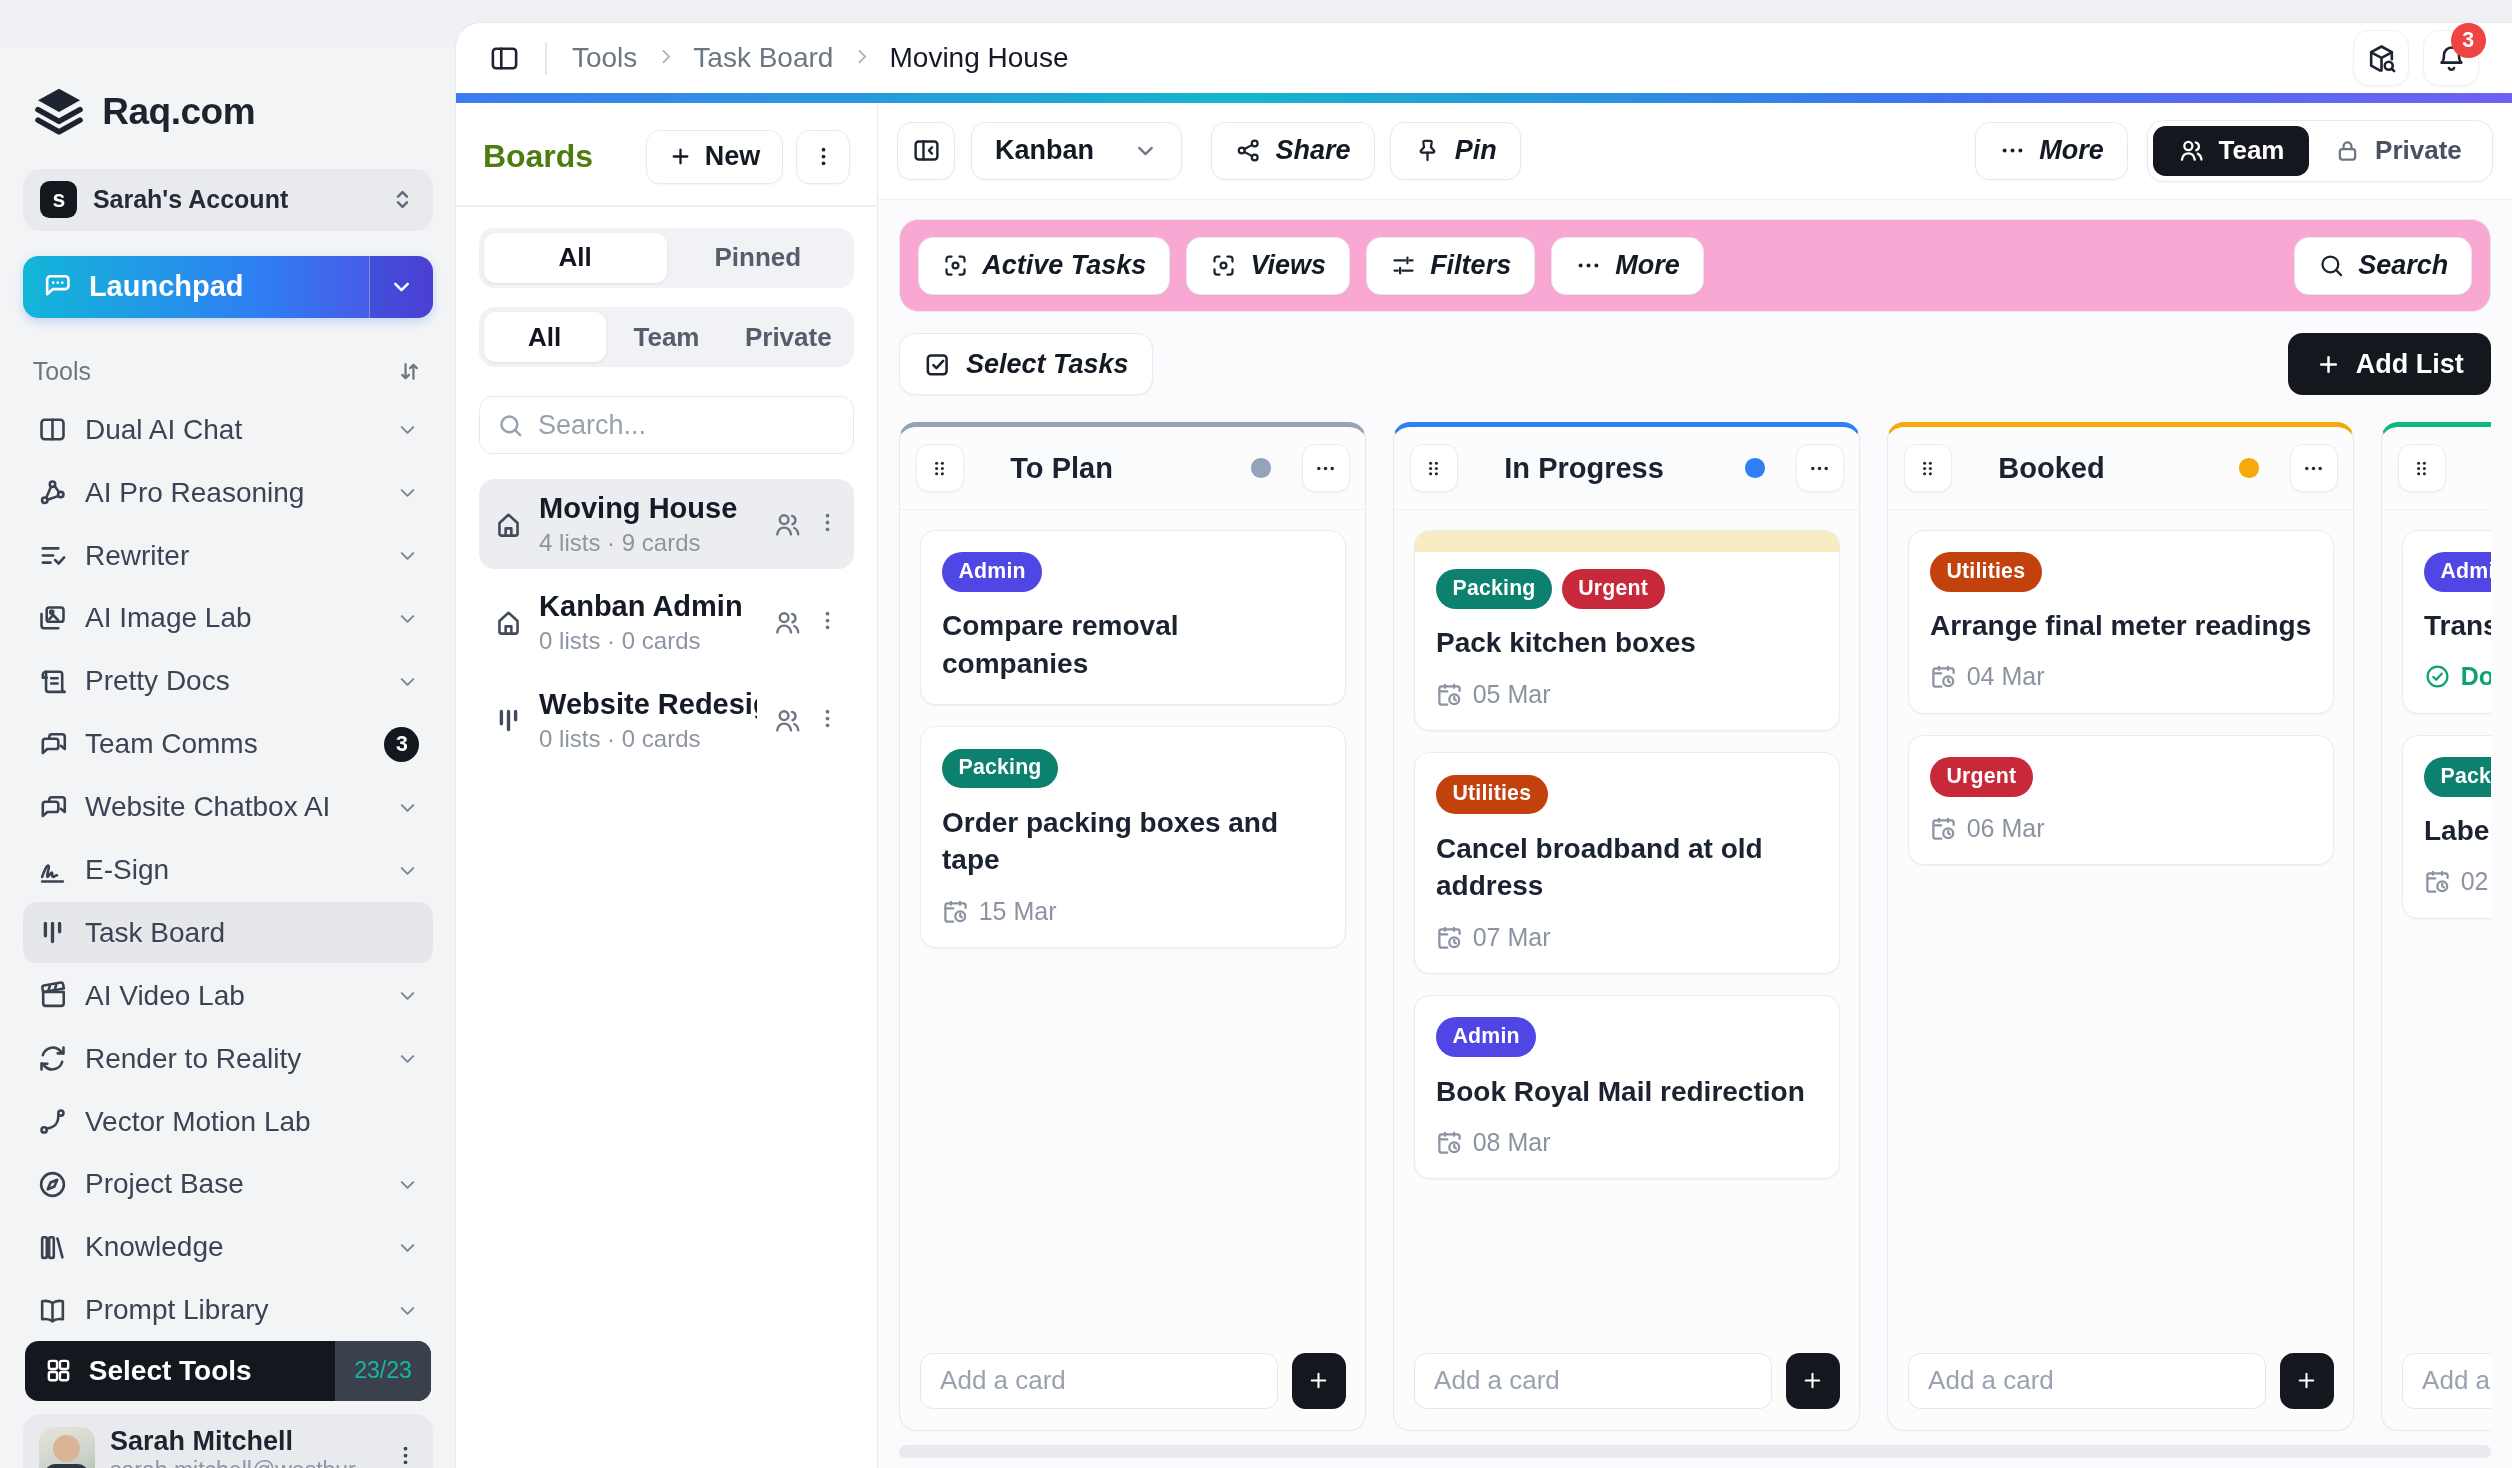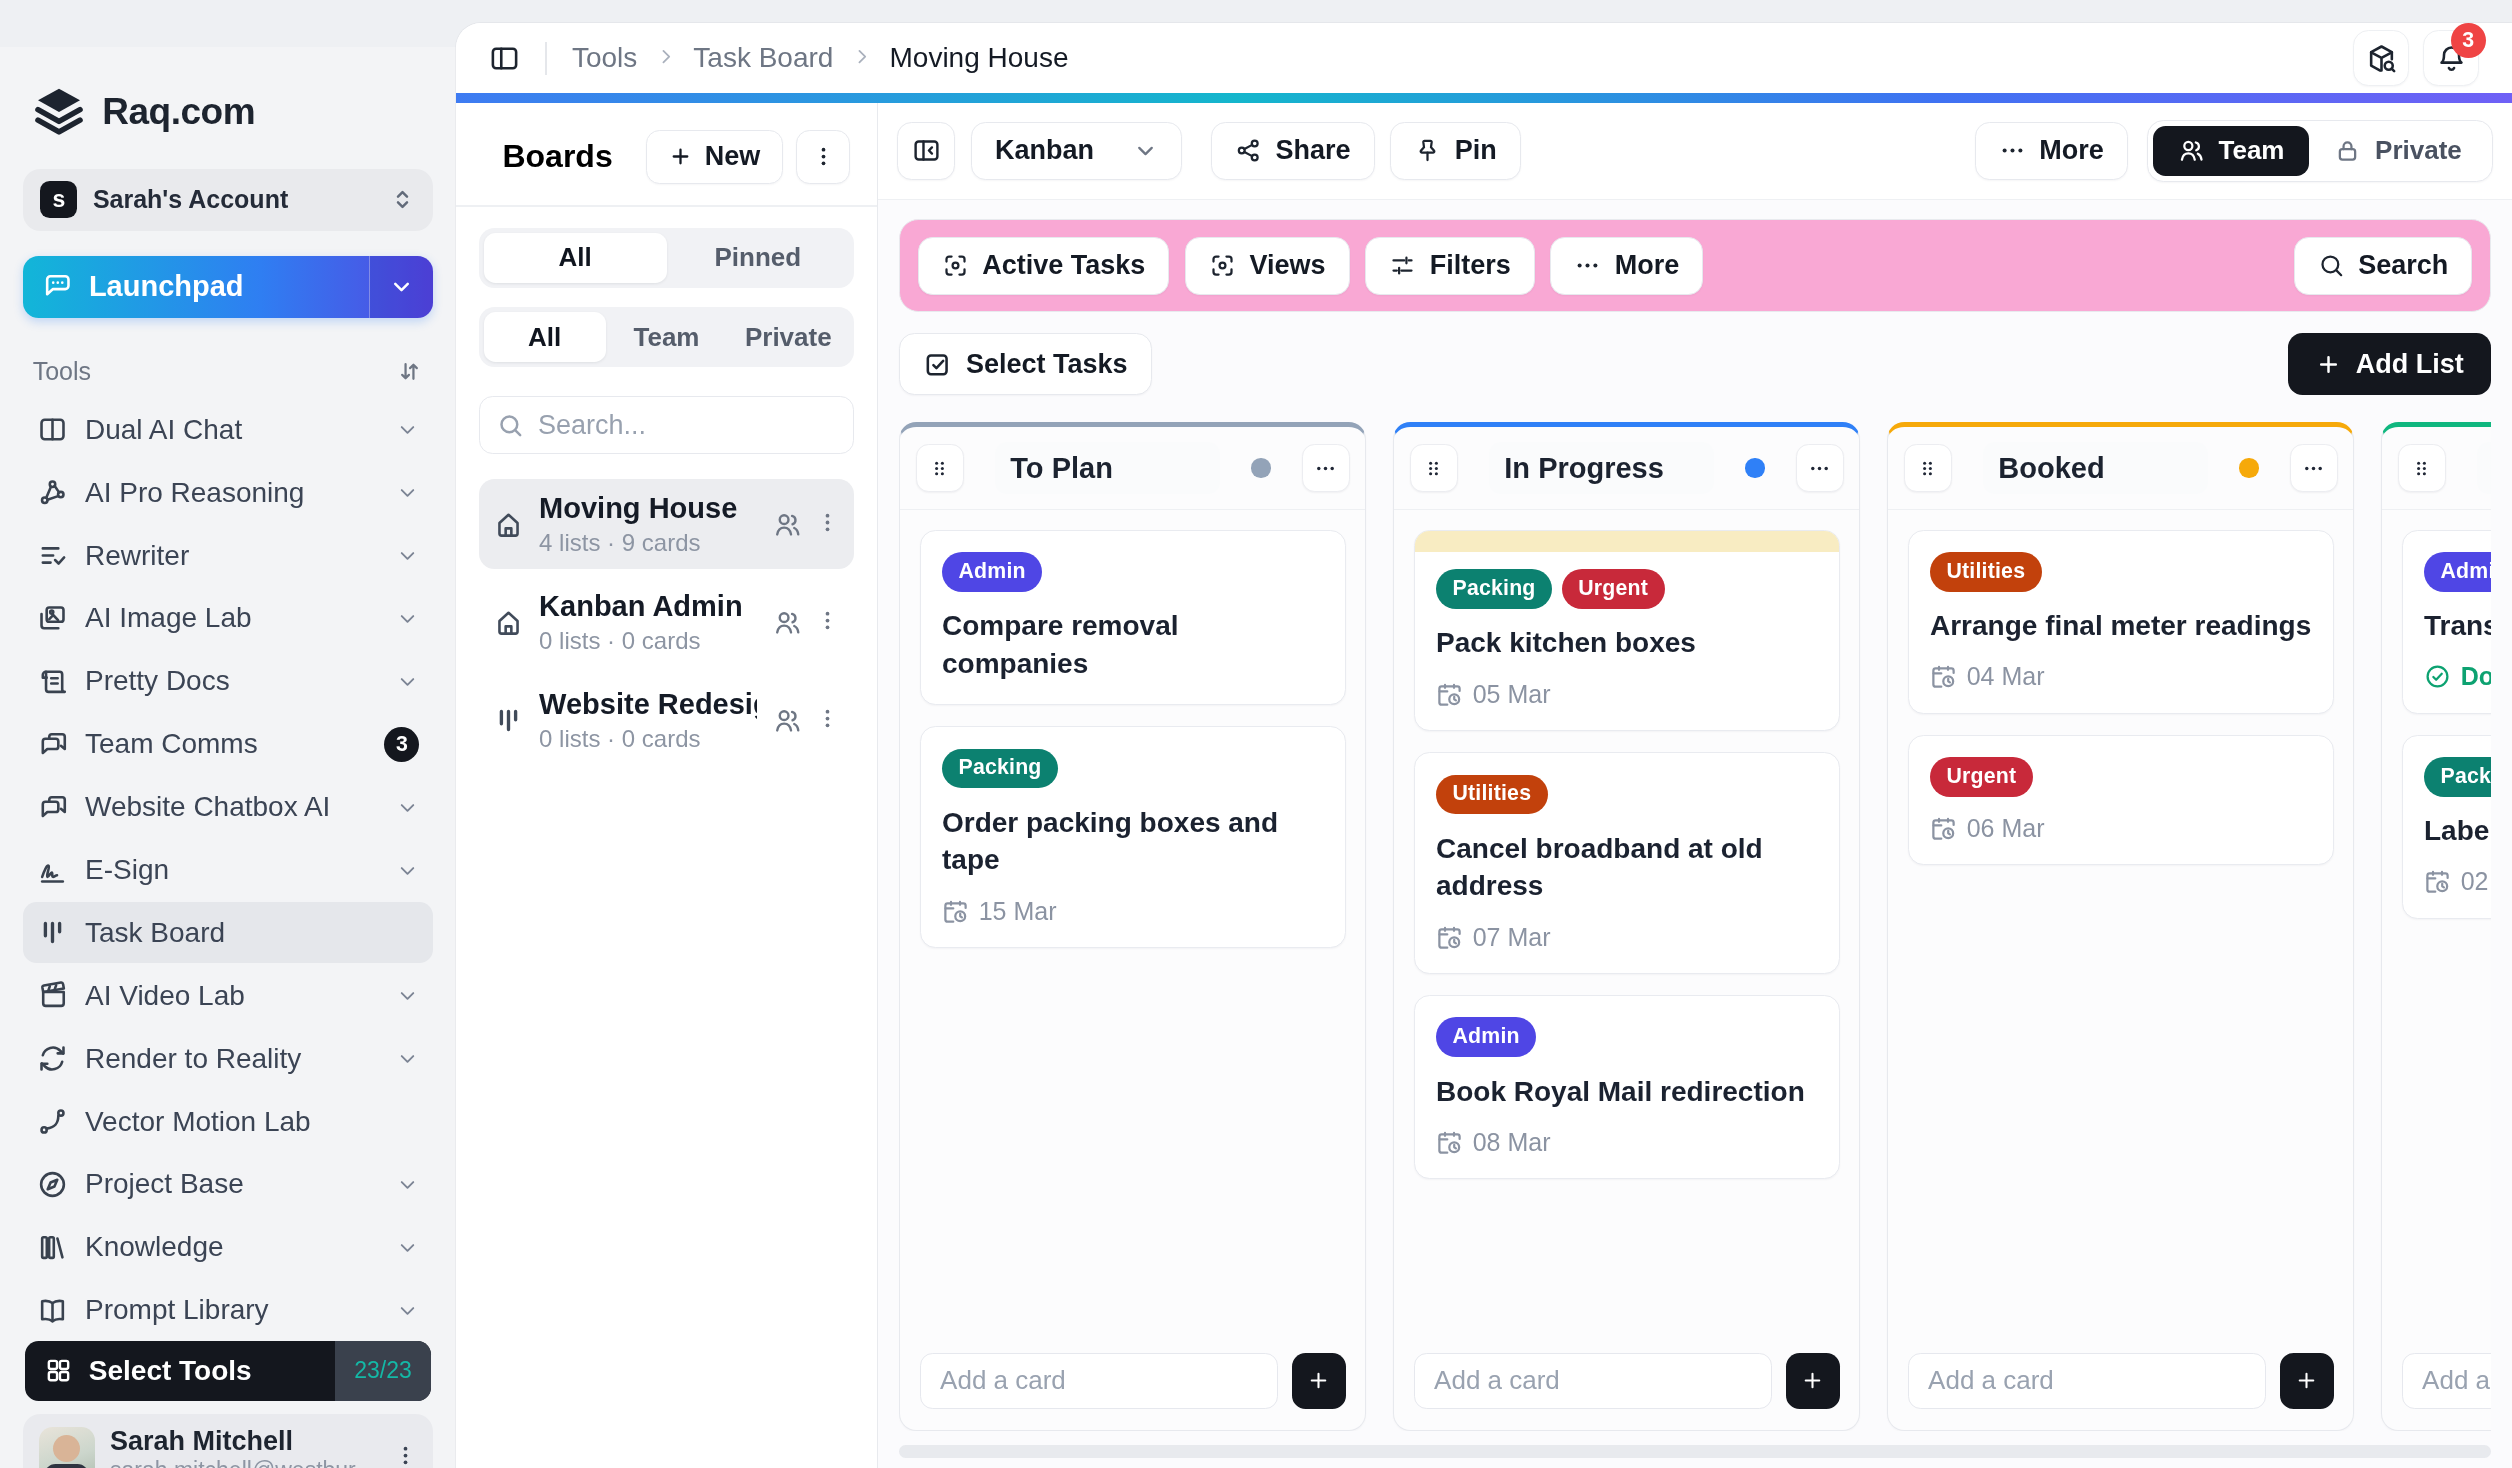--- a/index.html
+++ b/index.html
@@ -79,21 +79,21 @@
     align-items:center;justify-content:center;padding:0 5.8px;}
   .grad-bar{height:9.7px;flex:none;
     background:linear-gradient(90deg,#3e7bf2 0%,#14b6cc 38%,#3f72f2 72%,#6f60f6 100%);}
 
   .content-row{flex:1;display:flex;min-height:0;}
 
   
   .boards-panel{width:422px;flex:none;background:#fff;border-right:1.5px solid #e8eaee;
     display:flex;flex-direction:column;padding:21.3px 23px 0;}
   .boards-head{display:flex;align-items:center;padding:5.8px 3.9px 21.3px;gap:13.6px;}
-  .boards-title{font-size:32px;font-weight:700;color:#000000;flex:1;text-align:center;}
+  .boards-title{font-size:32px;font-weight:700;color:#4d7c0f;flex:1;}
   .new-btn{height:54px;border:1.5px solid #e7e9ee;border-radius:13.6px;background:#fff;
     display:flex;align-items:center;gap:11.6px;padding:0 21.3px;font-size:27px;font-weight:600;
     color:#141a24;box-shadow:0 1px 1.9px rgba(16,24,40,.04);}
   .sq-icon-btn{width:54px;height:54px;border:1.5px solid #e7e9ee;border-radius:13.6px;background:#fff;
     display:flex;align-items:center;justify-content:center;color:#1d242f;
     box-shadow:0 1px 1.9px rgba(16,24,40,.04);}
   .boards-divider{height:1.5px;background:#eef0f3;margin:0 -23px 21.3px;}
   .seg{display:flex;background:#f1f2f5;border-radius:15.5px;padding:4.8px;height:60px;margin-bottom:19.4px;}
   .seg-opt{flex:1;display:flex;align-items:center;justify-content:center;font-size:26px;
     font-weight:600;color:#555d6b;border-radius:11.6px;}
@@ -109,21 +109,21 @@
   .board-item-name{font-size:29px;font-weight:600;color:#151b26;white-space:nowrap;overflow:hidden;}
   .board-item-sub{font-size:24px;color:#8d95a3;margin-top:3.9px;}
   .board-item-actions{display:flex;align-items:center;gap:13.6px;color:#6e7684;}
 
   
   .board-section{flex:1;display:flex;flex-direction:column;min-width:0;background:#fbfbfd;}
   .board-toolbar{height:97px;flex:none;background:#fff;border-bottom:1.5px solid #eef0f3;
     display:flex;align-items:center;padding:0 19.4px;gap:15.5px;}
   .tool-btn{height:58px;border:1.5px solid #e7e9ee;border-radius:14.5px;background:#fff;
     display:flex;align-items:center;gap:13.6px;padding:8px 23px;font-size:27px;font-weight:600;
-    color:#141a24;box-shadow:0 1px 1.9px rgba(16,24,40,.04);white-space:nowrap;}
+    color:#141a24;box-shadow:0 1px 1.9px rgba(16,24,40,.04);white-space:nowrap;font-style:italic;}
   .tool-btn .ic{color:#1d242f;}
   .sq-btn60{width:58px;height:58px;border:1.5px solid #e7e9ee;border-radius:14.5px;background:#fff;
     display:flex;align-items:center;justify-content:center;color:#1d242f;
     box-shadow:0 1px 1.9px rgba(16,24,40,.04);}
   .kanban-select{height:58px;border:1.5px solid #e7e9ee;border-radius:14.5px;background:#fff;
     display:flex;align-items:center;gap:39px;padding:0 23px;font-size:27px;font-weight:600;
     color:#141a24;box-shadow:0 1px 1.9px rgba(16,24,40,.04);}
   .kanban-select .chev{color:#6e7684;}
   .toolbar-right{margin-left:auto;display:flex;align-items:center;gap:19.4px;}
   .vis-toggle{display:flex;align-items:center;border:1.5px solid #e7e9ee;border-radius:16.5px;

